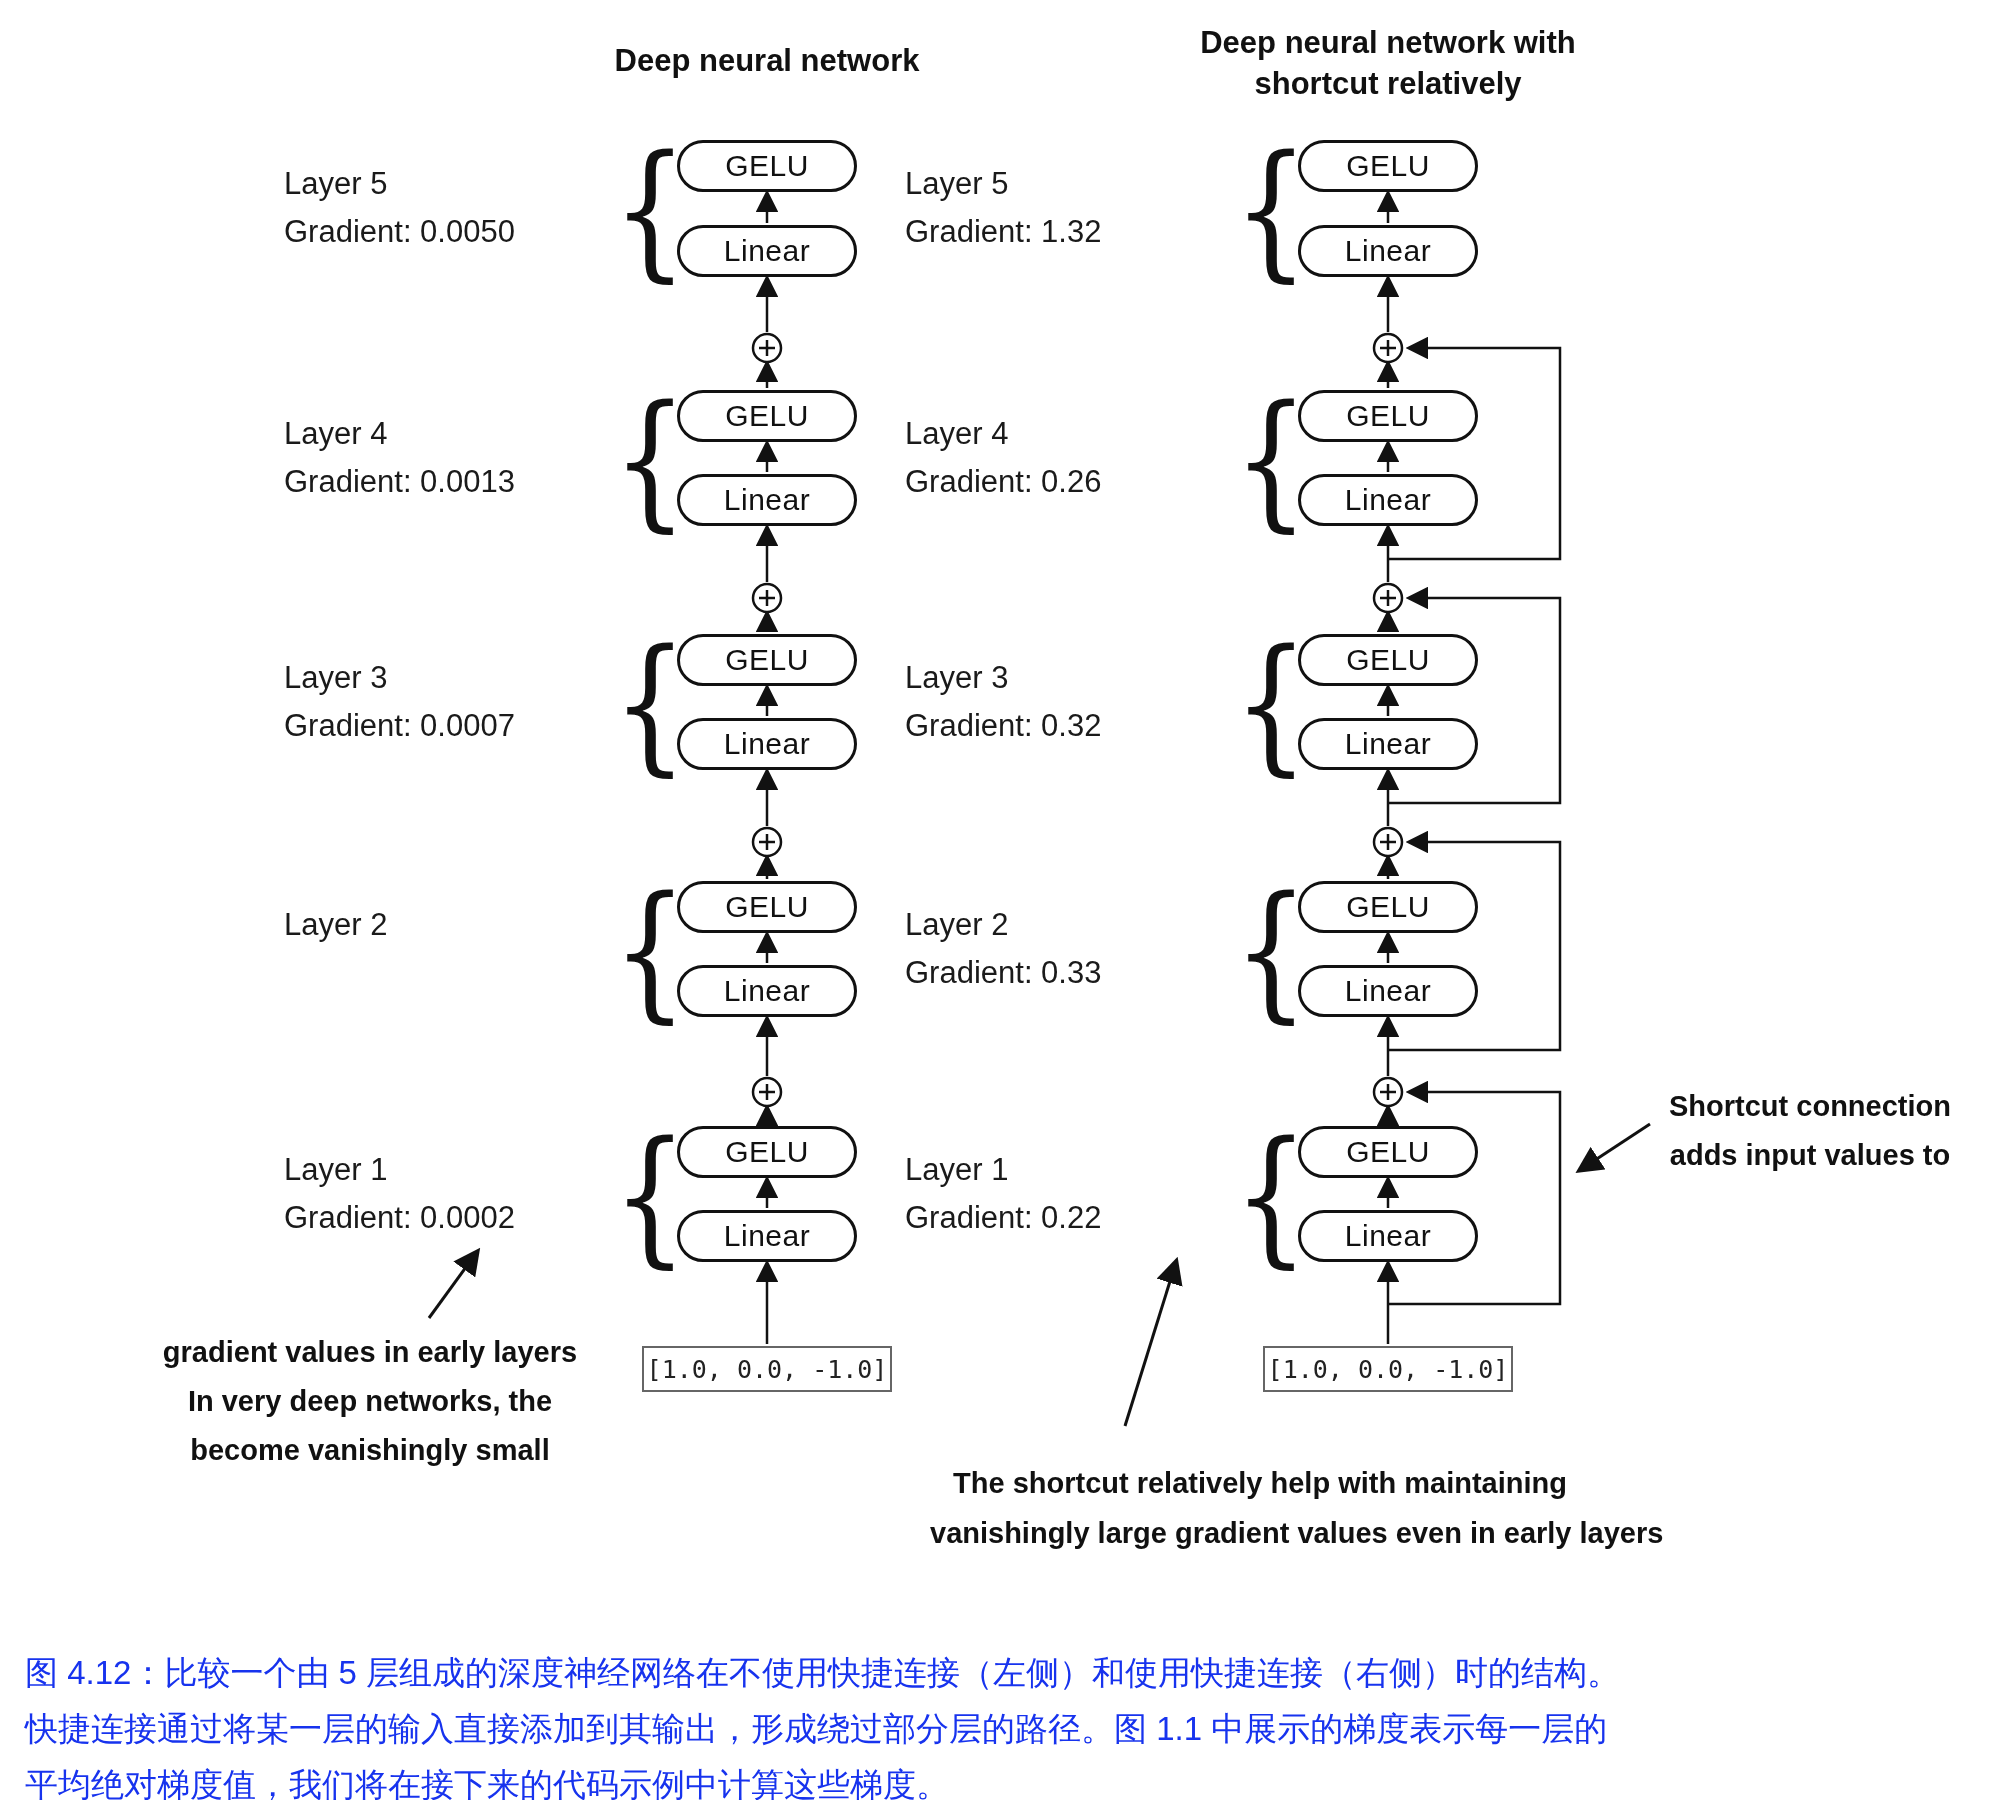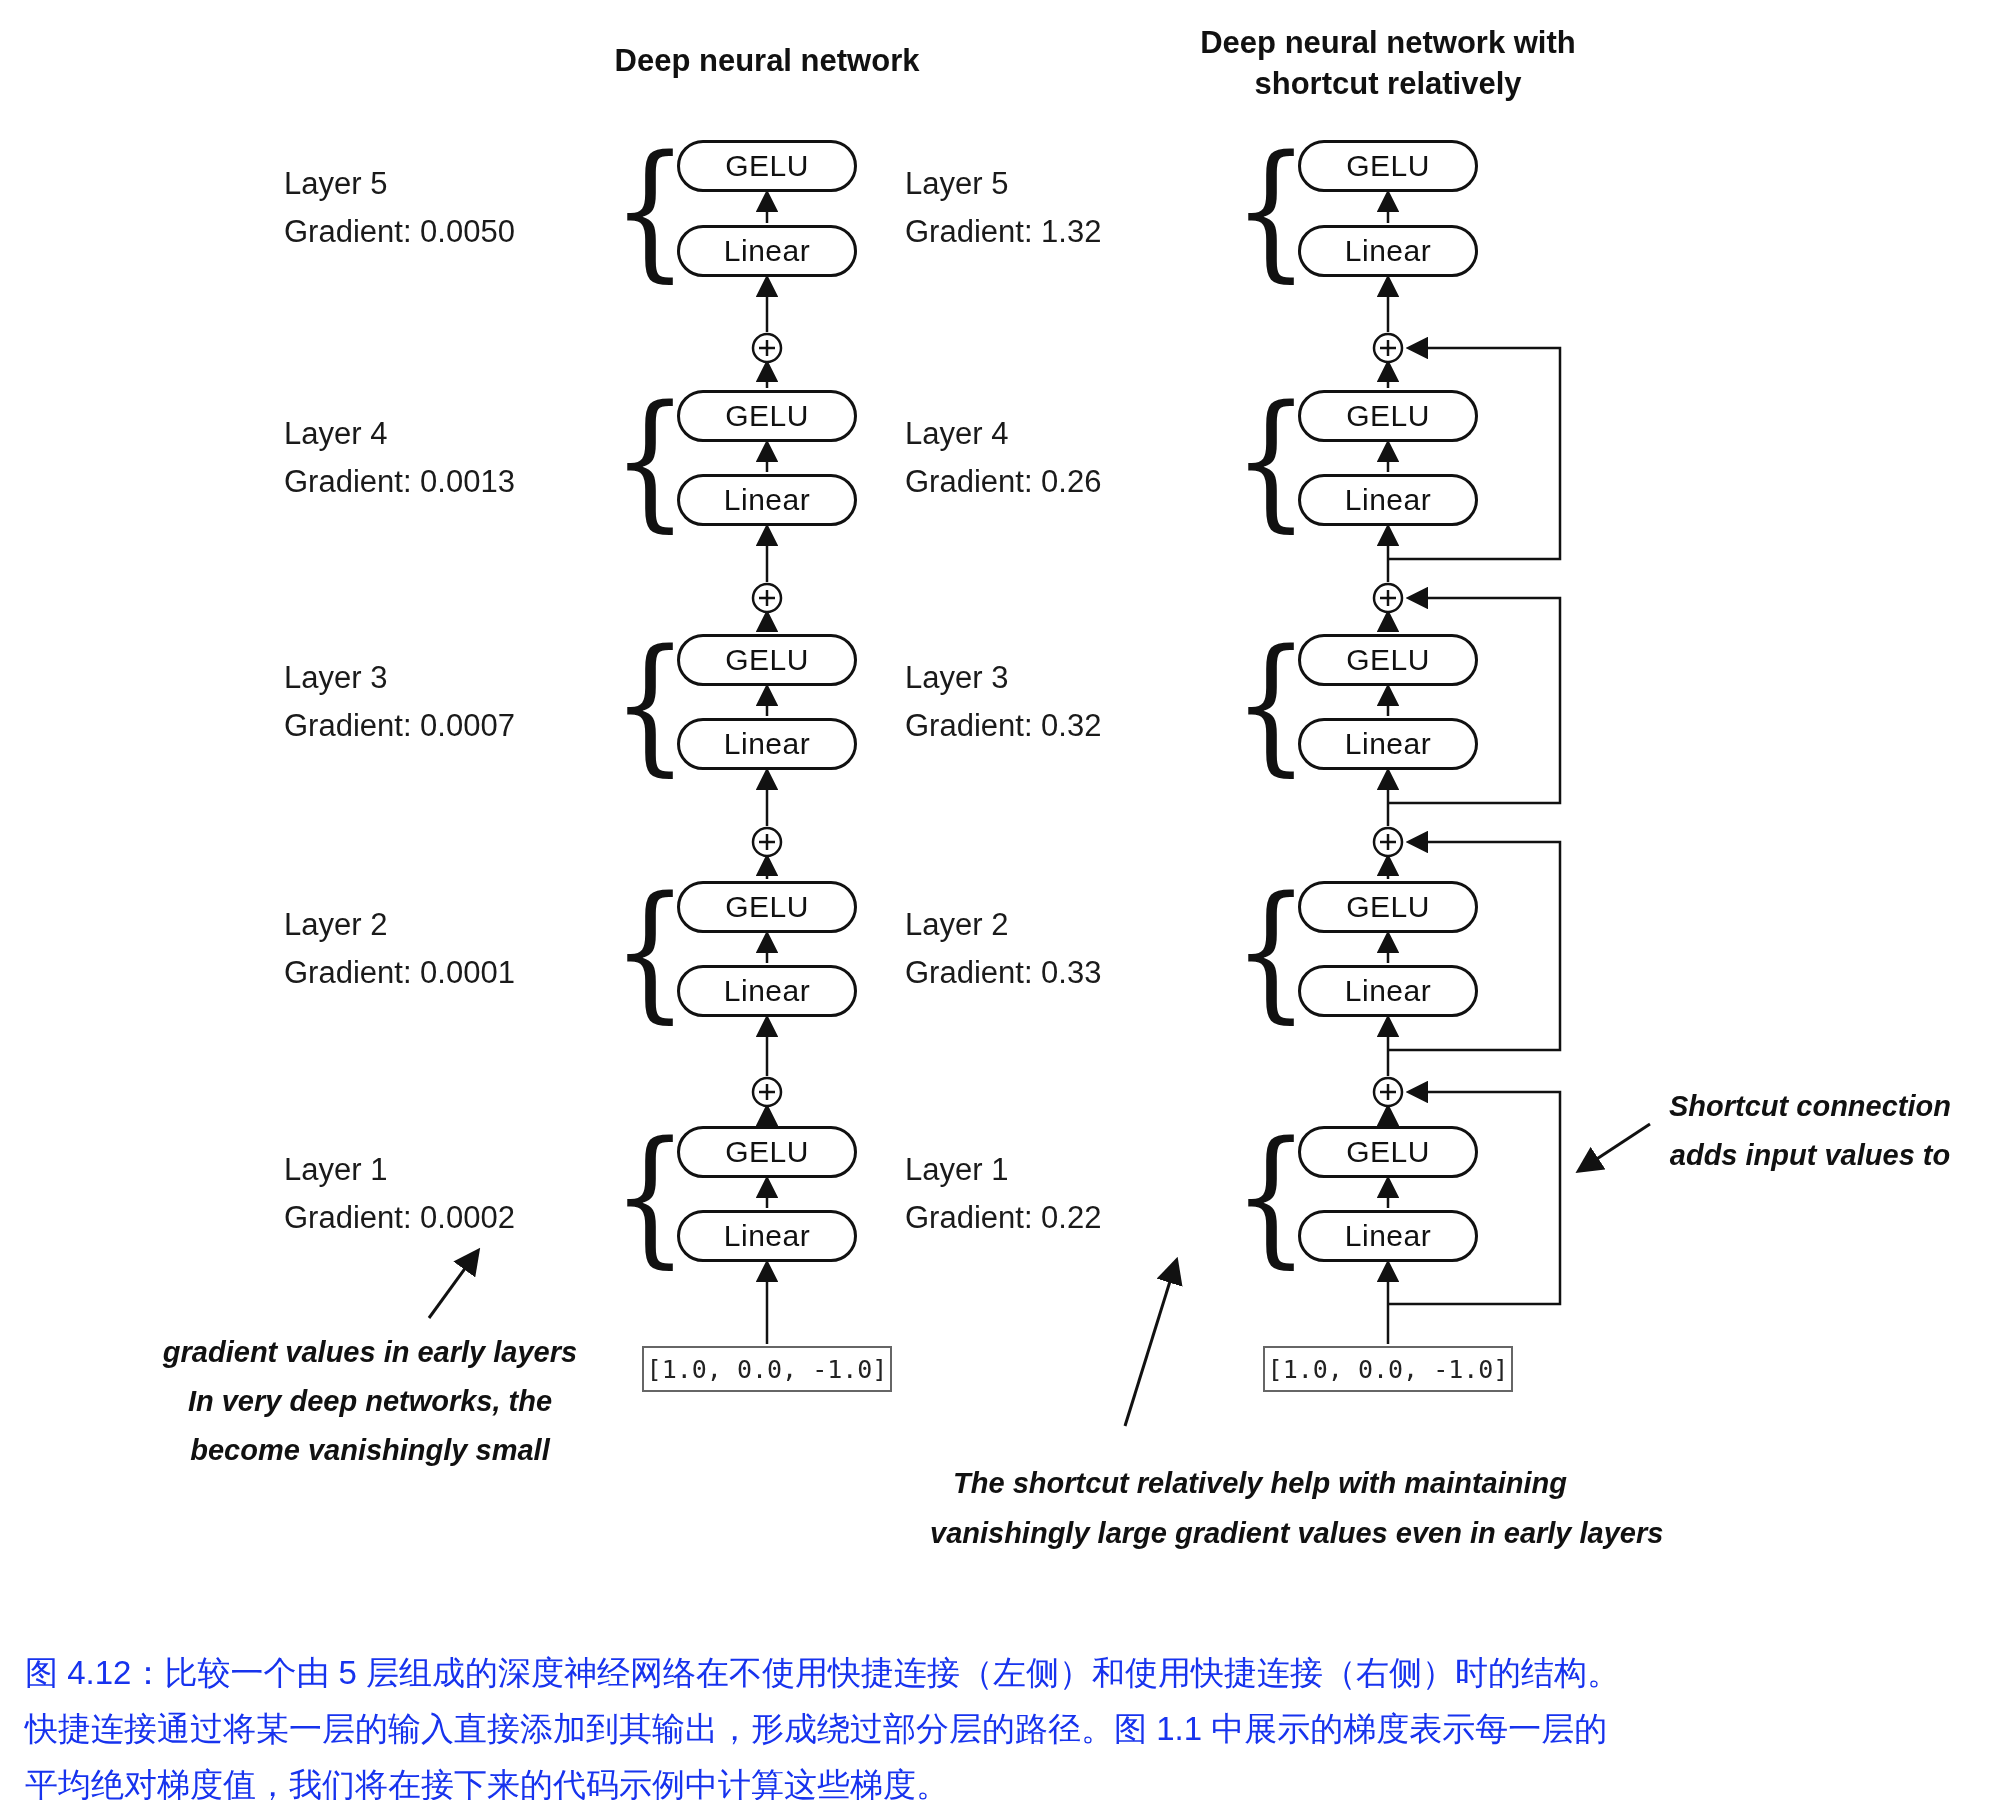--- a/index.html
+++ b/index.html
@@ -16,21 +16,21 @@
   }
   .layer-label{position:absolute;width:340px;text-align:left;font-size:31px;line-height:48px;color:#1a1a1a;}
   .brace{position:absolute;width:46px;height:155px;display:flex;align-items:center;justify-content:center;color:#111;font-family:"DejaVu Serif", serif;}
   .brace span{display:block;font-size:118px;transform:scaleY(1.25);}
   .input-box{
     position:absolute;width:250px;height:46px;border:2px solid #666;background:#fff;
     display:flex;align-items:center;justify-content:center;
     font-family:"DejaVu Sans Mono", monospace;font-size:25px;color:#222;box-sizing:border-box;
   }
   .note{position:absolute;font-weight:bold;font-size:29px;line-height:49px;text-align:center;color:#111;}
-  .note div{white-space:nowrap;font-style:italic;}
+  .note div{white-space:nowrap;}
   .note.two-line{line-height:50px;}
   .caption{position:absolute;left:25px;top:1645px;width:1965px;font-size:33px;line-height:56px;color:#1733EE;}
 </style>
 </head>
 <body>
 
 <svg class="wires" viewBox="0 0 2010 1800">
   <defs>
     <marker id="arr" viewBox="0 0 10 10" refX="8" refY="5" markerWidth="9" markerHeight="9" orient="auto-start-reverse">
       <path d="M0,0 L10,5 L0,10 z" fill="#111"></path>
@@ -198,21 +198,20 @@
 <div class="layer-label" style="left:284px;top:410px">
   <div>Layer 4</div>
   <div>Gradient: 0.0013</div>
 </div>
 <div class="layer-label" style="left:284px;top:654px">
   <div>Layer 3</div>
   <div>Gradient: 0.0007</div>
 </div>
 <div class="layer-label" style="left:284px;top:901px">
   <div>Layer 2</div>
-  <div>Gradient: 0.0001</div>
 </div>
 <div class="layer-label" style="left:284px;top:1146px">
   <div>Layer 1</div>
   <div>Gradient: 0.0002</div>
 </div>
 
 <div class="layer-label" style="left:905px;top:160px">
   <div>Layer 5</div>
   <div>Gradient: 1.32</div>
 </div>

